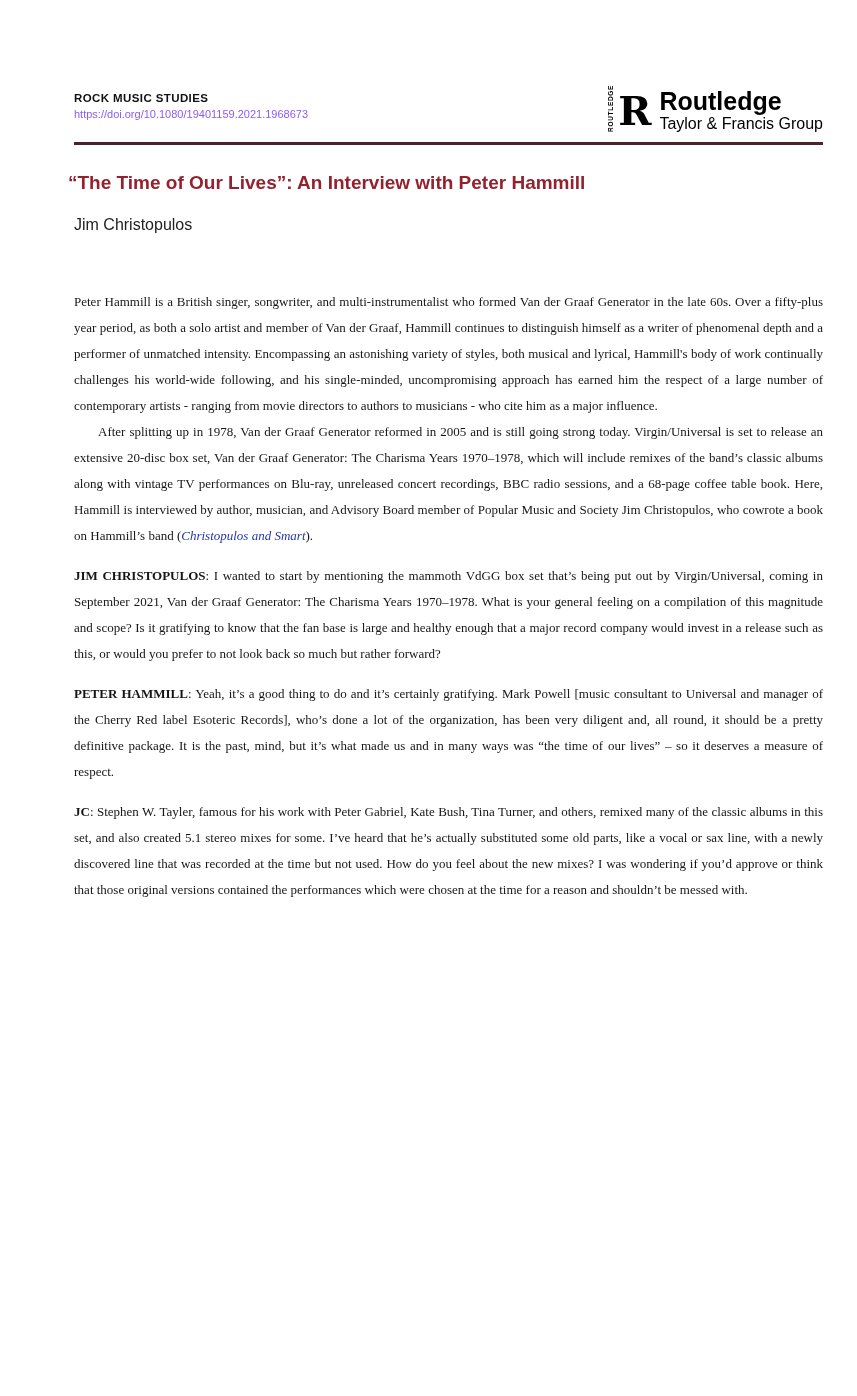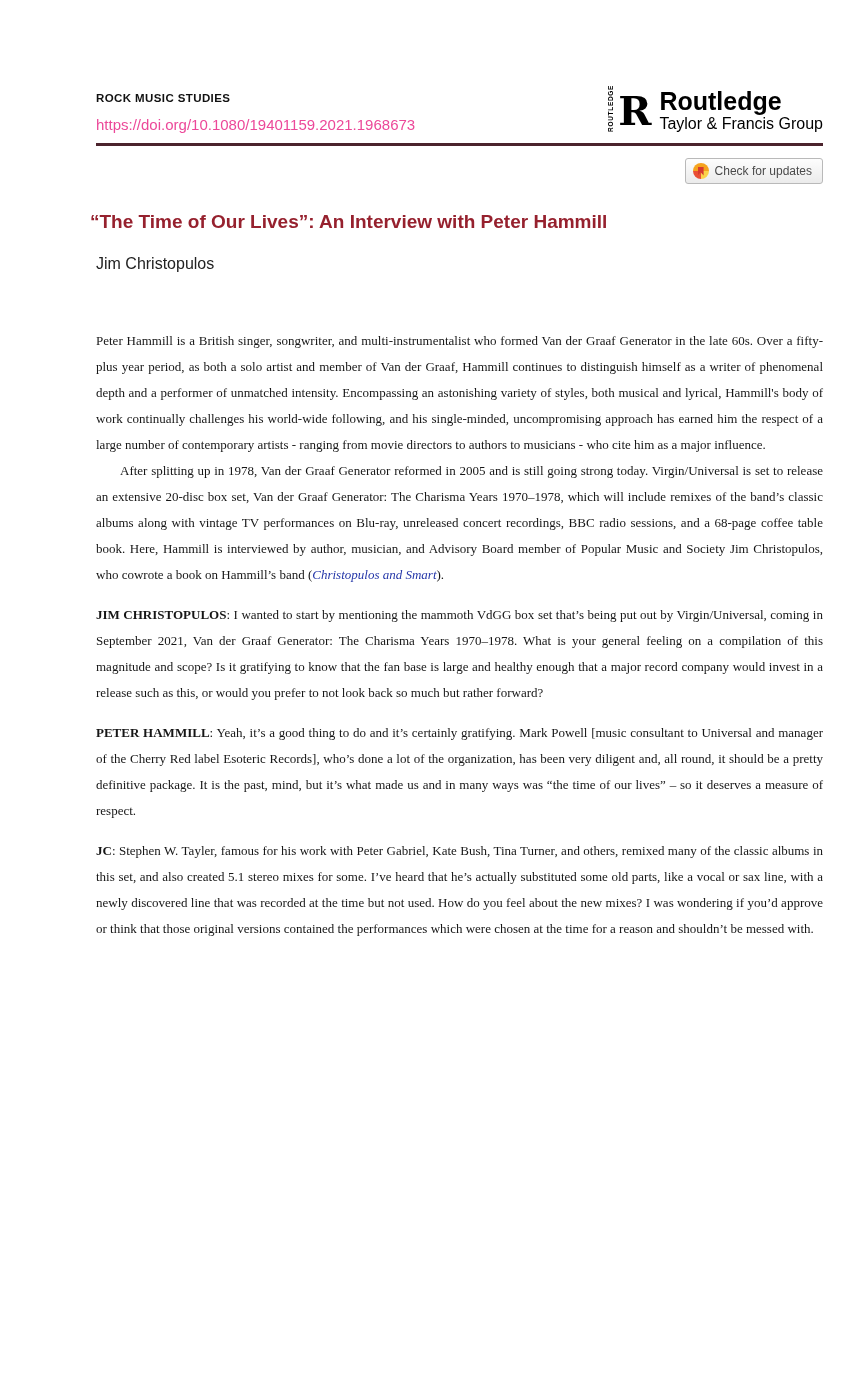--- a/index.html
+++ b/index.html
@@ -6,40 +6,39 @@
   html, body { background: #ffffff; }
   .page {
     position: relative;
     width: 857px;
     height: 1076px;
     margin: 0 auto;
     background: #ffffff;
     font-family: "Liberation Sans", sans-serif;
     color: #1a1a1a;
     overflow: hidden;
-    padding-left: 22px;
   }
   
   .header {
     margin: 88px 34px 0 74px;
     display: flex;
     justify-content: space-between;
     align-items: flex-start;
   }
   .journal-info { padding-top: 4px; }
   .journal-name {
     font-size: 11.5px;
     font-weight: bold;
     letter-spacing: 0.4px;
     color: #111;
   }
   .doi {
-    font-size: 15px;
-    color: #ec4899;
-    margin-top: 12px;
+    font-size: 11px;
+    color: #8b5cf6;
+    margin-top: 4px;
     text-decoration: none;
     display: inline-block;
   }
   .logo { display: flex; align-items: center; gap: 4px; }
   .logo-vertical {
     writing-mode: vertical-rl;
     transform: rotate(180deg);
     font-size: 6.5px;
     font-weight: bold;
     letter-spacing: 0.7px;
@@ -192,28 +191,20 @@
       <span class="logo-r">R</span>
       <span class="logo-text">
         <div class="wordmark">Routledge</div>
         <div class="group">Taylor &amp; Francis Group</div>
       </span>
     </div>
   </div>
 
   <div class="rule-top"></div>
 
-  <div class="updates-row">
-    <span class="check-btn">
-      <span class="crossmark">
-          <span class="bookmark"></span>
-        </span>
-      <span>Check for updates</span>
-    </span>
-  </div>
 
   <h1 class="title">“The Time of Our Lives”: An Interview with Peter Hammill</h1>
   <div class="author">Jim Christopulos</div>
 
   <div class="body-text">
     <p class="no-gap"><span>Peter Hammill is a British singer, songwriter, and multi-instrumentalist who formed Van der Graaf Generator in the late 60s. Over a fifty-plus year period, as both a solo artist and member of Van der Graaf, Hammill continues to distinguish himself as a writer of phenomenal depth and a performer of unmatched intensity. Encompassing an astonishing variety of styles, both musical and lyrical, Hammill's body of work continually challenges his world-wide following, and his single-minded, uncompromising approach has earned him the respect of a large number of contemporary artists - ranging from movie directors to authors to musicians - who cite him as a major influence.</span></p>
 
     <p class="indent"><span class="it">After splitting up in 1978, Van der Graaf Generator reformed in 2005 and is still going strong today. Virgin/Universal is set to release an extensive 20-disc box set</span><span>, Van der Graaf Generator: The Charisma Years 1970–1978, </span><span class="it">which will include remixes of the band’s classic albums along with vintage TV performances on Blu-ray, unreleased concert recordings, BBC radio sessions, and a 68-page coffee table book. Here, Hammill is interviewed by author, musician, and Advisory Board member of </span><span>Popular Music and Society </span><span class="it">Jim Christopulos, who cowrote a book on Hammill’s band (</span><a class="link">Christopulos and Smart</a><span class="it">).</span></p>
 
     <p><span class="bd">JIM CHRISTOPULOS</span><span>: </span><span class="it">I wanted to start by mentioning the mammoth VdGG box set that’s being put out by Virgin/Universal, coming in September 2021</span><span>, Van der Graaf Generator: The Charisma Years 1970–1978. </span><span class="it">What is your general feeling on a compilation of this magnitude and scope? Is it gratifying to know that the fan base is large and healthy enough that a major record company would invest in a release such as this, or would you prefer to not look back so much but rather forward?</span></p>

